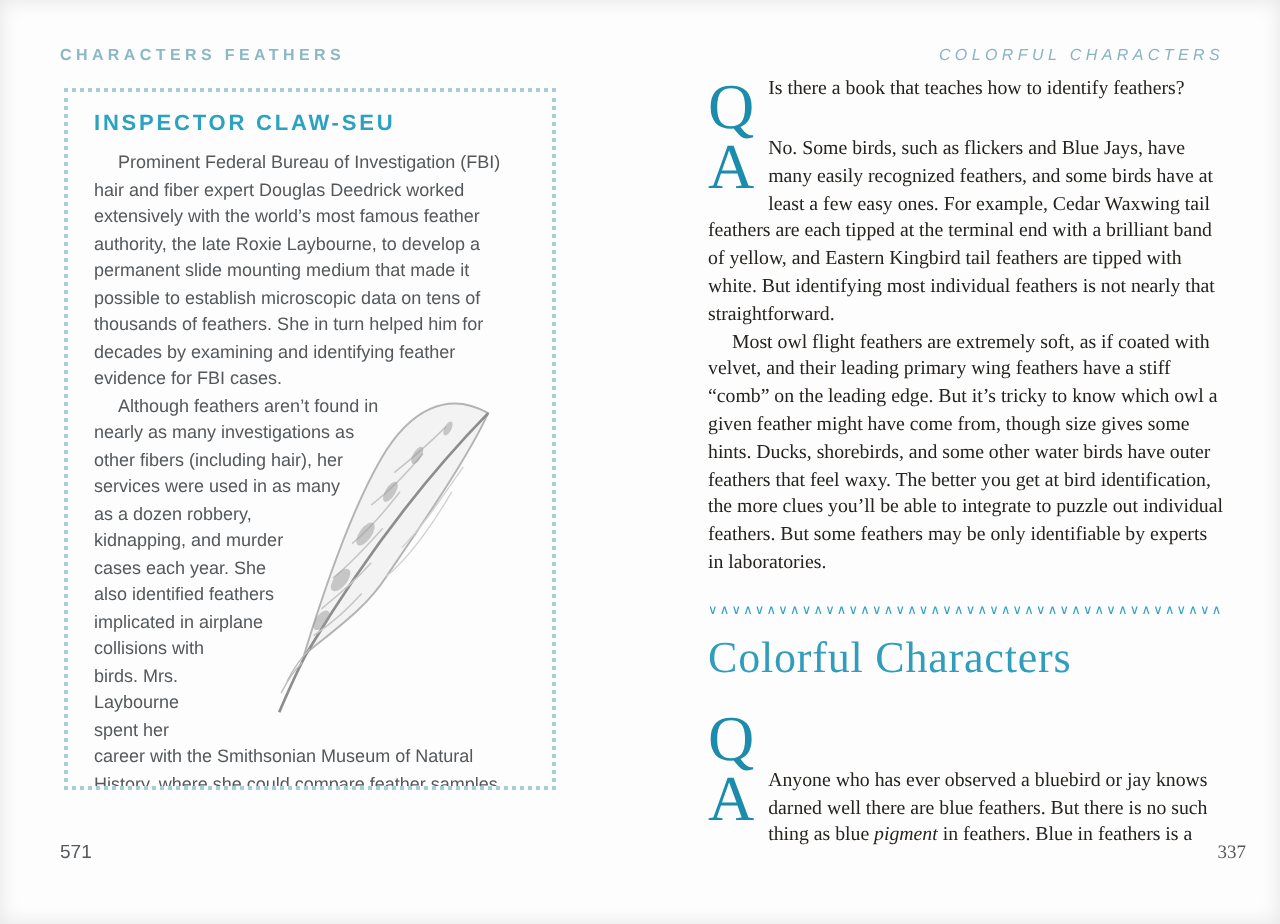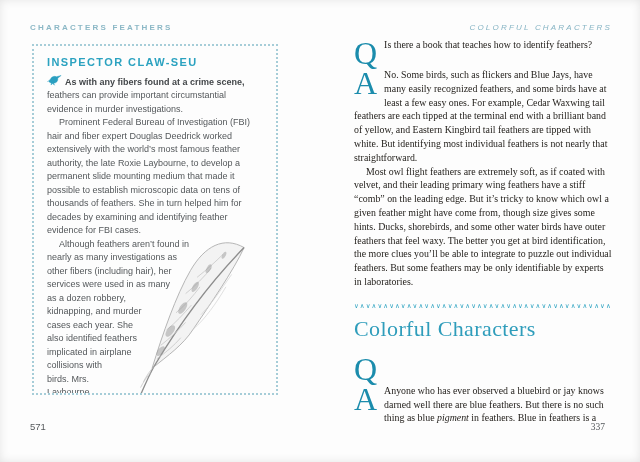--- a/index.html
+++ b/index.html
@@ -34,21 +34,21 @@
   .bird-ic{display:inline-block;width:15px;height:11px;vertical-align:-1px;margin-right:3px;}
   .feather-float{
     float:right;width:150px;height:163px;margin:0 0 0 2px;
     shape-outside:polygon(70% 0%, 100% 0%, 100% 100%, 2% 100%);
     shape-margin:5px;
   }
   .feather-float svg{width:100%;height:100%;}
   
   .folio{position:absolute;bottom:30px;font-size:9.5px;color:#55595c;}
   .folio.left{left:30px;}
-  .folio.right{right:35px;font-family:"Liberation Serif",serif;}
+  .folio.right{right:17px;font-family:"Liberation Serif",serif;}
   
   .rcol{
     position:absolute;left:354px;top:38px;width:258px;
     font-family:"Liberation Serif",serif;font-size:9.9px;line-height:13.8px;
     color:#26231f;
   }
   .qa-q{min-height:30px;}
   .dropcap{
     float:left;font-family:"Liberation Serif",serif;font-size:32px;line-height:26px;
     color:#1b8cac;margin:2px 7px 0 0;font-weight:normal;
@@ -70,27 +70,20 @@
 <body>
 
 <div class="spread">
 
   <div>
     <div class="run-head left">CHARACTERS FEATHERS</div>
 
     <div class="inspector-box">
       <h3 class="box-title">INSPECTOR CLAW-SEU</h3>
 
-      <p>
-        <span class="bird-ic">
-          <svg viewBox="0 0 22 16" preserveAspectRatio="xMidYMid meet">
-            <path d="M2.2,9.0 L5.2,5.8 C6.8,2.4 10.8,1.0 13.6,2.6 L20.8,0.6 L15.8,4.8 C16.6,8.6 13.8,12.0 9.8,12.0 L11.0,15.0 L8.4,12.4 L5.8,14.6 L6.4,11.6 C4.4,11.1 3.0,10.3 2.2,9.0 Z M2.2,9.0 L0.2,9.8" fill="#2a9fc0" stroke="#2a9fc0" stroke-width="0.6"></path>
-          </svg>
-        </span><span class="lead-bold">As with any fibers found at a crime scene,</span><span> feathers can provide important circumstantial evidence in murder investigations.</span>
-      </p>
 
       <p class="p-indent">Prominent Federal Bureau of Investigation (FBI) hair and fiber expert Douglas Deedrick worked extensively with the world’s most famous feather authority, the late Roxie Laybourne, to develop a permanent slide mounting medium that made it possible to establish microscopic data on tens of thousands of feathers. She in turn helped him for decades by examining and identifying feather evidence for FBI cases.</p>
 
       <p class="p-indent">
         <span class="feather-float">
           <svg viewBox="0 0 150 170">
             <path d="M121,10 C100,-2 80,8 65,34 C50,60 36,100 25,136 C42,122 57,112 68,95 C85,70 110,34 121,10 Z" fill="#f3f3f3" stroke="#b3b3b3" stroke-width="1"></path>
             <path d="M12,166 C18,152 22,143 27,134 C45,104 76,56 121,10" fill="none" stroke="#8d8d8d" stroke-width="1.4"></path>
             <path d="M34,112 C44,104 52,97 60,88 M40,96 C50,88 58,79 66,70 M50,78 C60,70 68,60 75,51 M60,58 C70,50 79,41 87,31 M72,41 C82,33 91,25 99,17 M30,126 C40,119 48,112 55,104" fill="none" stroke="#c6c6c6" stroke-width="0.8"></path>
             <path d="M68,95 C80,85 92,68 102,51 M76,80 C88,68 98,52 108,38" fill="none" stroke="#d2d2d2" stroke-width="0.7"></path>

